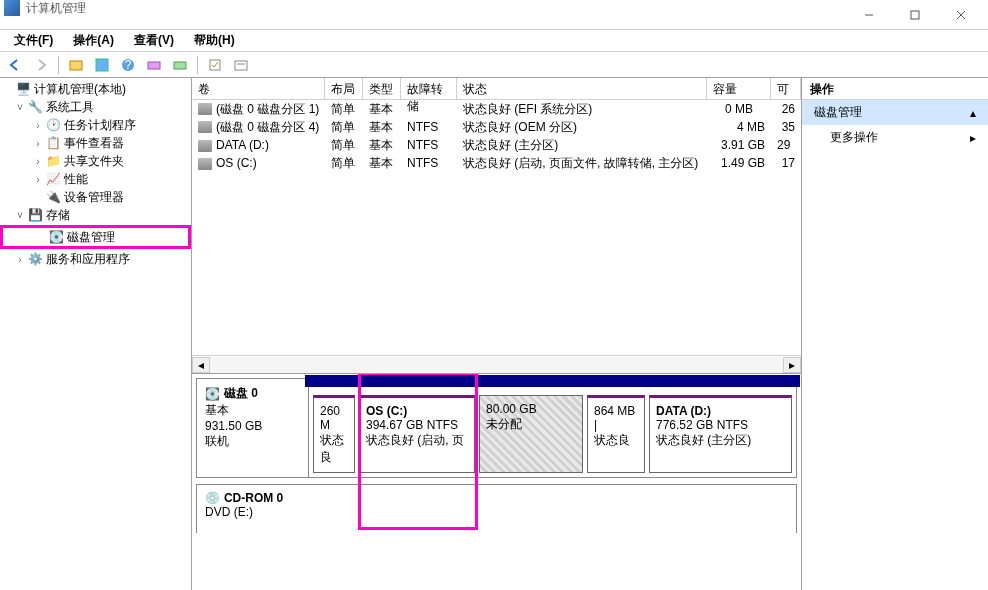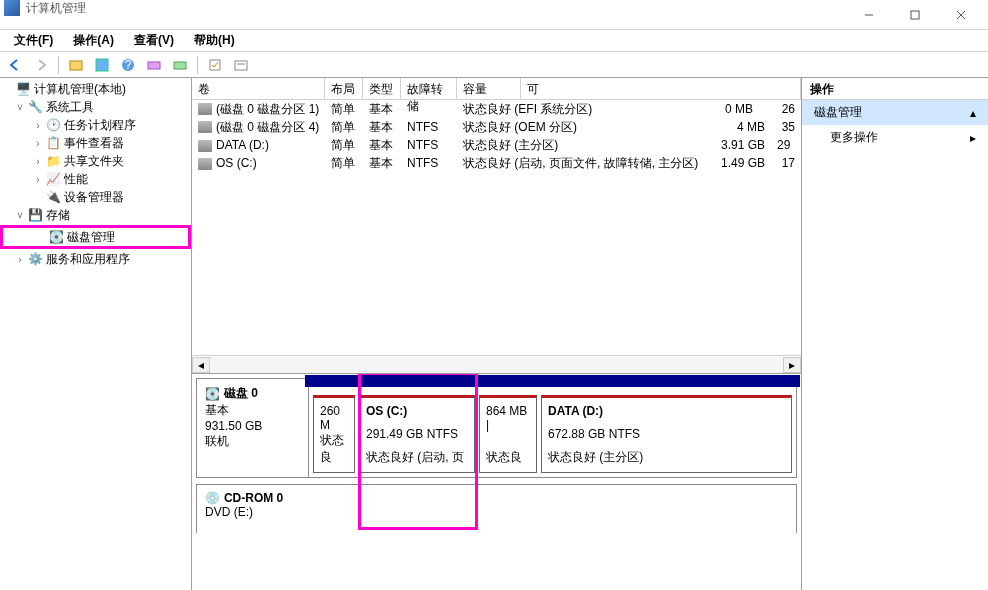--- a/index.html
+++ b/index.html
@@ -49,21 +49,21 @@
 
 .disk-view { flex:1; overflow:auto; padding:4px; position:relative;}
 .disk-row { display:flex; border:1px solid #888; margin-bottom:6px; background:#fff;}
 .disk-label { width:112px; padding:6px 8px; border-right:1px solid #888;}
 .disk-label .dname{font-weight:bold;}
 .disk-parts { flex:1; display:flex; padding:4px; gap:4px; position:relative;}
 .disk-header-bar { height:12px; background:#00008b; margin:-4px -4px 4px -4px;}
 .part { border:1px solid #666; padding:6px; display:flex;flex-direction:column;justify-content:flex-start;}
 .part .pname{font-weight:bold;}
 .part.unalloc { background:repeating-linear-gradient(45deg,#e8e8e8,#e8e8e8 3px,#d0d0d0 3px,#d0d0d0 6px);}
-.part-bluetop { border-top:3px solid #b91c1c;justify-content:space-between;}
+.part-bluetop { border-top:3px solid #701a75;}
 .highlight-box { position:absolute; border:3px solid #ff00cc; pointer-events:none;}
 
 
 .actions-pane .ahdr { height:22px; padding:3px 8px; border-bottom:1px solid #d0d0d0; font-weight:bold; background:#fff;}
 .actions-pane .arow { padding:4px 12px; display:flex; align-items:center; justify-content:space-between;}
 .actions-pane .arow.sel { background:#d0e7ff;}
 .actions-pane .sub { padding-left:28px;}
 </style>
 </head>
 <body>
@@ -207,20 +207,21 @@
   </div>
 
   <div class="center-pane">
 
     <div class="vol-list">
       <div class="vol-header">
         <div class="hcell" style="width:133px">卷</div>
         <div class="hcell" style="width:38px">布局</div>
         <div class="hcell" style="width:38px">类型</div>
         <div class="hcell" style="width:56px">故障转储</div>
+        <div class="hcell" style="width:250px">状态</div>
         <div class="hcell" style="width:64px">容量</div>
         <div class="hcell" style="flex:1">可</div>
       </div>
       <div class="vol-body">
         <div class="vol-row">
           <div class="vcell" style="width:133px"><span class="drv-icon"></span><span>(磁盘 0 磁盘分区 1)</span></div>
           <div class="vcell" style="width:38px">简单</div>
           <div class="vcell" style="width:38px">基本</div>
           <div class="vcell" style="width:56px"></div>
           <div class="vcell" style="width:250px">状态良好 (EFI 系统分区)</div>
@@ -275,30 +276,34 @@
           <div>联机</div>
         </div>
         <div class="disk-parts">
           <div class="disk-header-bar" style="position:absolute;left:0;right:0;top:0;"></div>
           <div class="part part-bluetop" style="width:42px;margin-top:12px">
             <div>260 M</div>
             <div>状态良</div>
           </div>
           <div class="part part-bluetop" style="width:116px;margin-top:12px">
             <div class="pname">OS  (C:)</div>
-            <div>291.49 GB NTFS</div>
+            <div>394.67 GB NTFS</div>
             <div>状态良好 (启动, 页</div>
+          </div>
+          <div class="part unalloc" style="width:104px;margin-top:12px">
+            <div>80.00 GB</div>
+            <div>未分配</div>
           </div>
           <div class="part part-bluetop" style="width:58px;margin-top:12px">
             <div>864 MB |</div>
             <div>状态良</div>
           </div>
           <div class="part part-bluetop" style="flex:1;margin-top:12px">
             <div class="pname">DATA  (D:)</div>
-            <div>672.88 GB NTFS</div>
+            <div>776.52 GB NTFS</div>
             <div>状态良好 (主分区)</div>
           </div>
         </div>
       </div>
 
       <div class="disk-row" style="border-bottom:none;">
         <div class="disk-label" style="border-right:none;width:100%">
           <div style="display:flex;align-items:center;gap:4px;">
               <span>💿</span>
               <span class="dname">CD-ROM 0</span>

